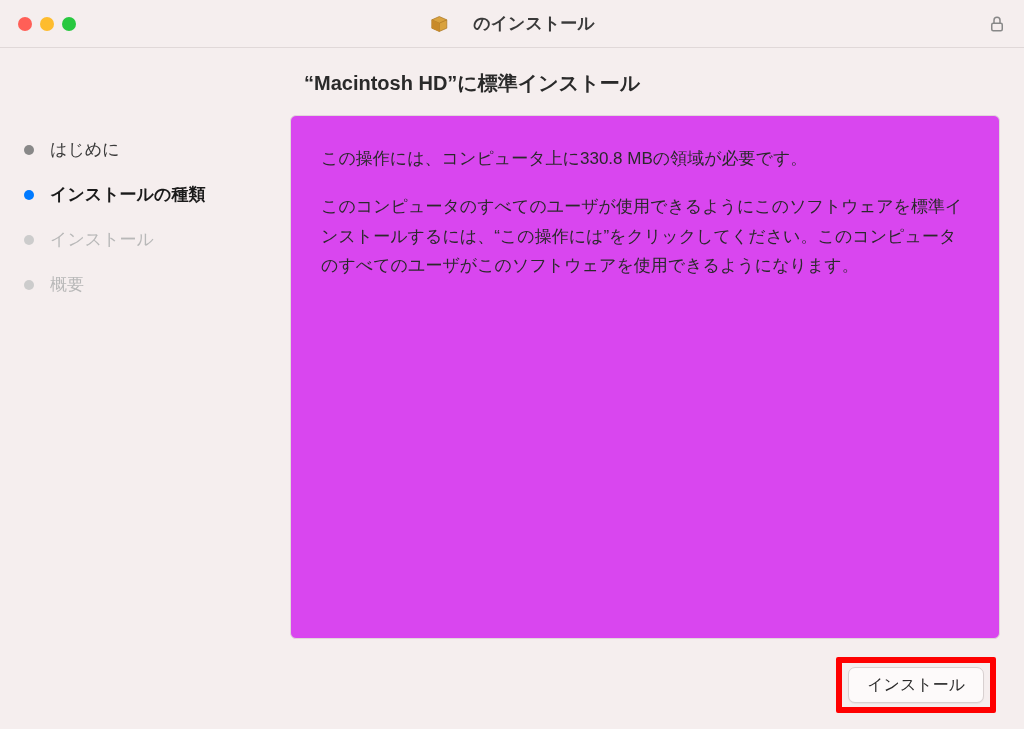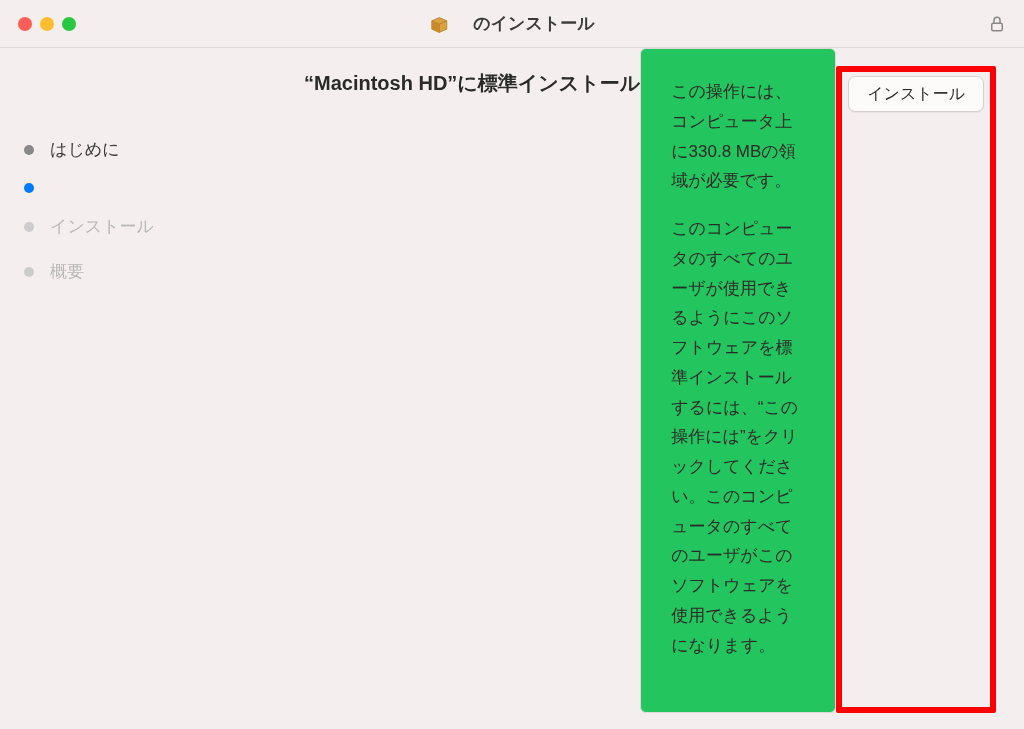--- a/index.html
+++ b/index.html
@@ -32,21 +32,21 @@
       border-radius: 50%;
     }
     .tl-red { background: #ff5f57; }
     .tl-yellow { background: #febc2e; }
     .tl-green { background: #28c840; }
     .title-center {
       position: absolute;
       left: 50%;
       transform: translateX(-50%);
       display: flex;
-      align-items: flex-end;
+      align-items: center;
       gap: 24px;
       font-size: 17px;
       font-weight: 600;
       color: #3a3a3a;
     }
     .pkg-icon {
       width: 20px;
       height: 20px;
       display: inline-flex;
       align-items: center;
@@ -85,32 +85,32 @@
     .step-label {
       font-size: 17px;
       color: #3a3a3a;
       text-align: right;
     }
     .step-label.active { font-weight: 700; color: #1a1a1a; }
     .step-label.pending { color: #b8b8b8; }
     .main-col {
       flex: 1;
       display: flex;
-      flex-direction: row;
+      flex-direction: column;
       padding-right: 24px;
       padding-bottom: 16px;
     }
     .main-title {
       font-size: 20px;
       font-weight: 700;
       color: #2a2a2a;
       margin: 22px 0 18px 14px;
     }
     .content-panel {
-      background: #22c55e;
+      background: #d946ef;
       border: 1px solid #e0d8d8;
       border-radius: 6px;
       flex: 1;
       padding: 28px 30px;
       font-size: 17px;
       line-height: 1.75;
       color: #2a2a2a;
     }
     .content-panel p {
       margin-bottom: 18px;
@@ -169,20 +169,21 @@
 </div>
 
 <div class="body-area">
   <div class="sidebar">
     <div class="step">
       <div class="step-dot completed"></div>
       <div class="step-label">はじめに</div>
     </div>
     <div class="step">
       <div class="step-dot active"></div>
+      <div class="step-label active">インストールの種類</div>
     </div>
     <div class="step">
       <div class="step-dot pending"></div>
       <div class="step-label pending">インストール</div>
     </div>
     <div class="step">
       <div class="step-dot pending"></div>
       <div class="step-label pending">概要</div>
     </div>
   </div>

